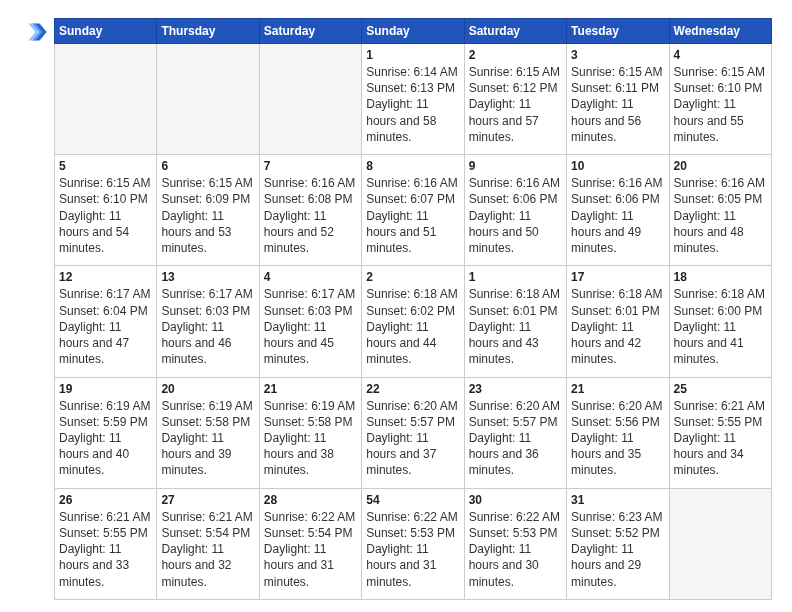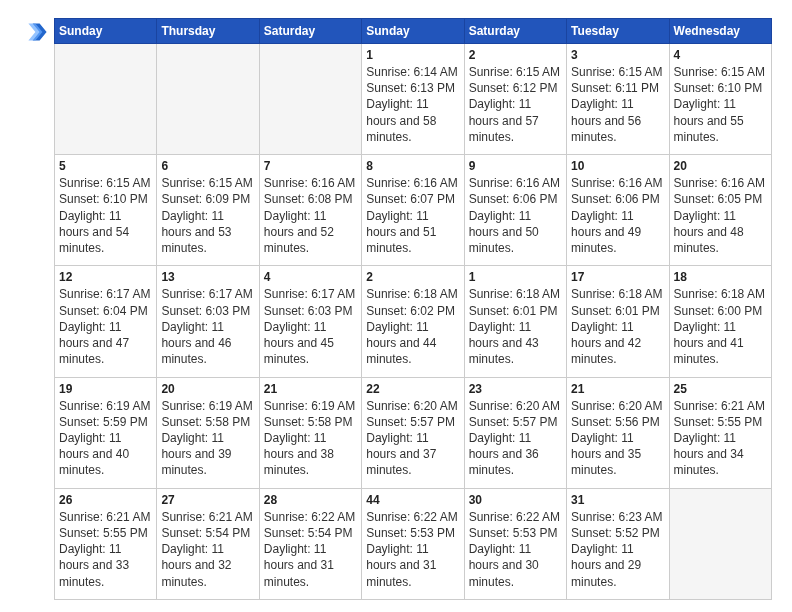--- a/index.html
+++ b/index.html
@@ -259,21 +259,21 @@
           </td>
           <td>
             <span class="day-num">27</span>
             <div class="day-info">Sunrise: 6:21 AM<br>Sunset: 5:54 PM<br>Daylight: 11 hours and 32 minutes.</div>
           </td>
           <td>
             <span class="day-num">28</span>
             <div class="day-info">Sunrise: 6:22 AM<br>Sunset: 5:54 PM<br>Daylight: 11 hours and 31 minutes.</div>
           </td>
           <td>
-            <span class="day-num">44</span>
+            <span class="day-num">54</span>
             <div class="day-info">Sunrise: 6:22 AM<br>Sunset: 5:53 PM<br>Daylight: 11 hours and 31 minutes.</div>
           </td>
           <td>
             <span class="day-num">30</span>
             <div class="day-info">Sunrise: 6:22 AM<br>Sunset: 5:53 PM<br>Daylight: 11 hours and 30 minutes.</div>
           </td>
           <td>
             <span class="day-num">31</span>
             <div class="day-info">Sunrise: 6:23 AM<br>Sunset: 5:52 PM<br>Daylight: 11 hours and 29 minutes.</div>
           </td>

